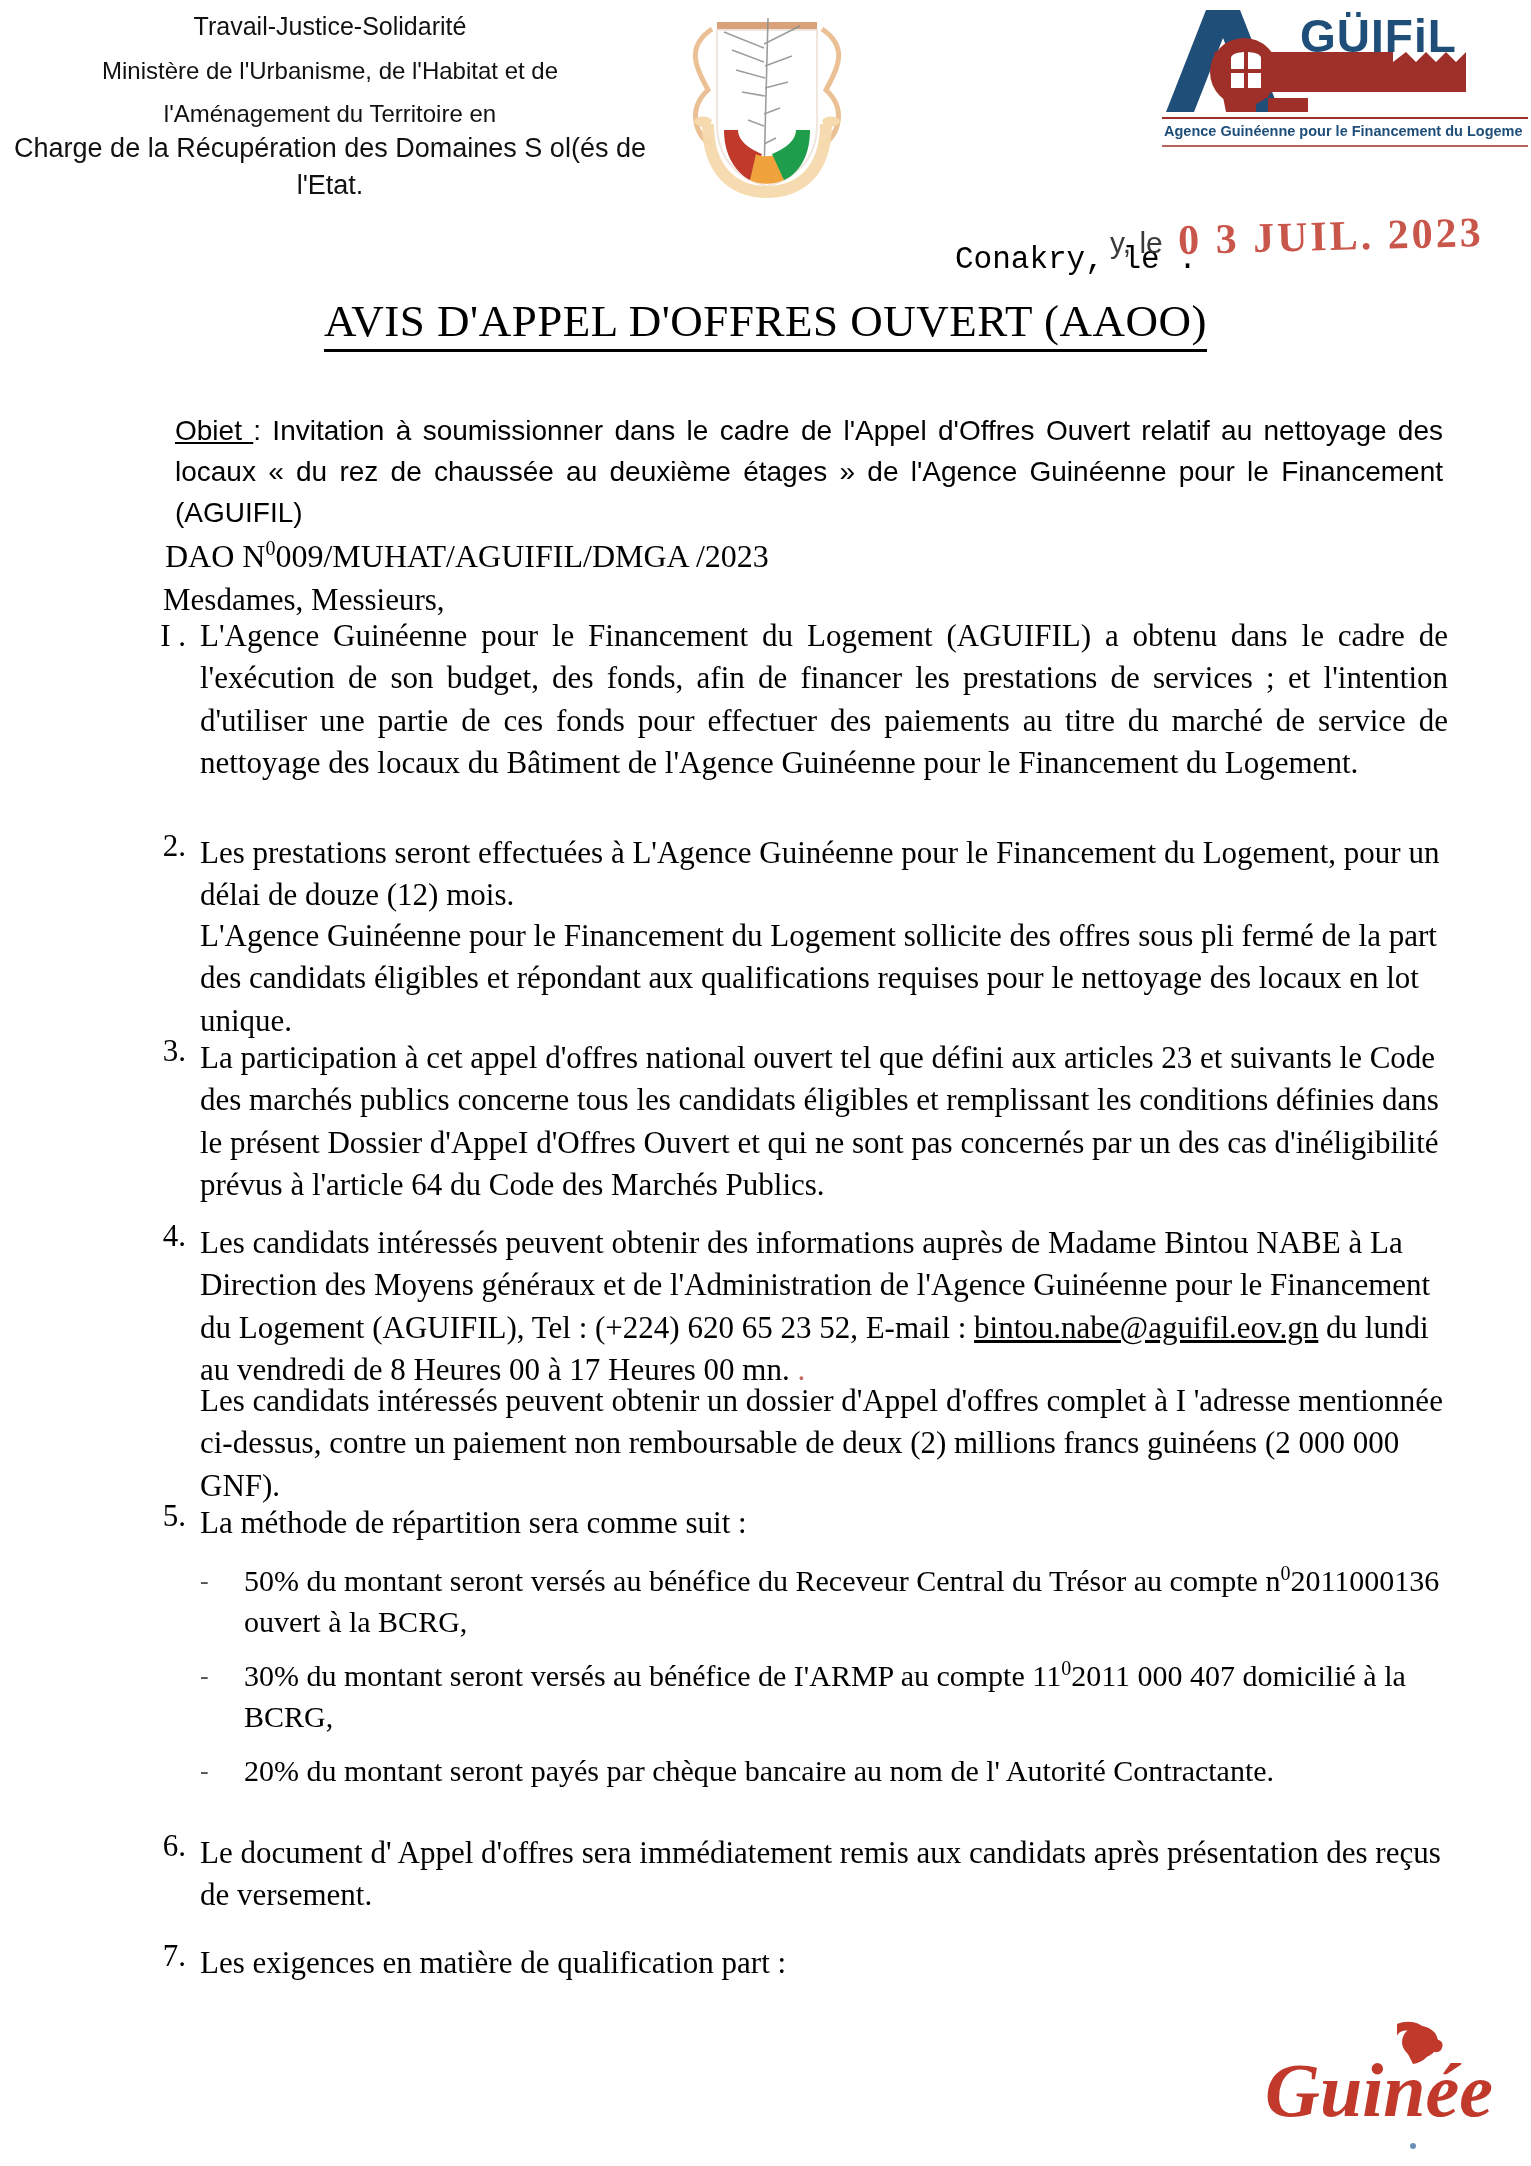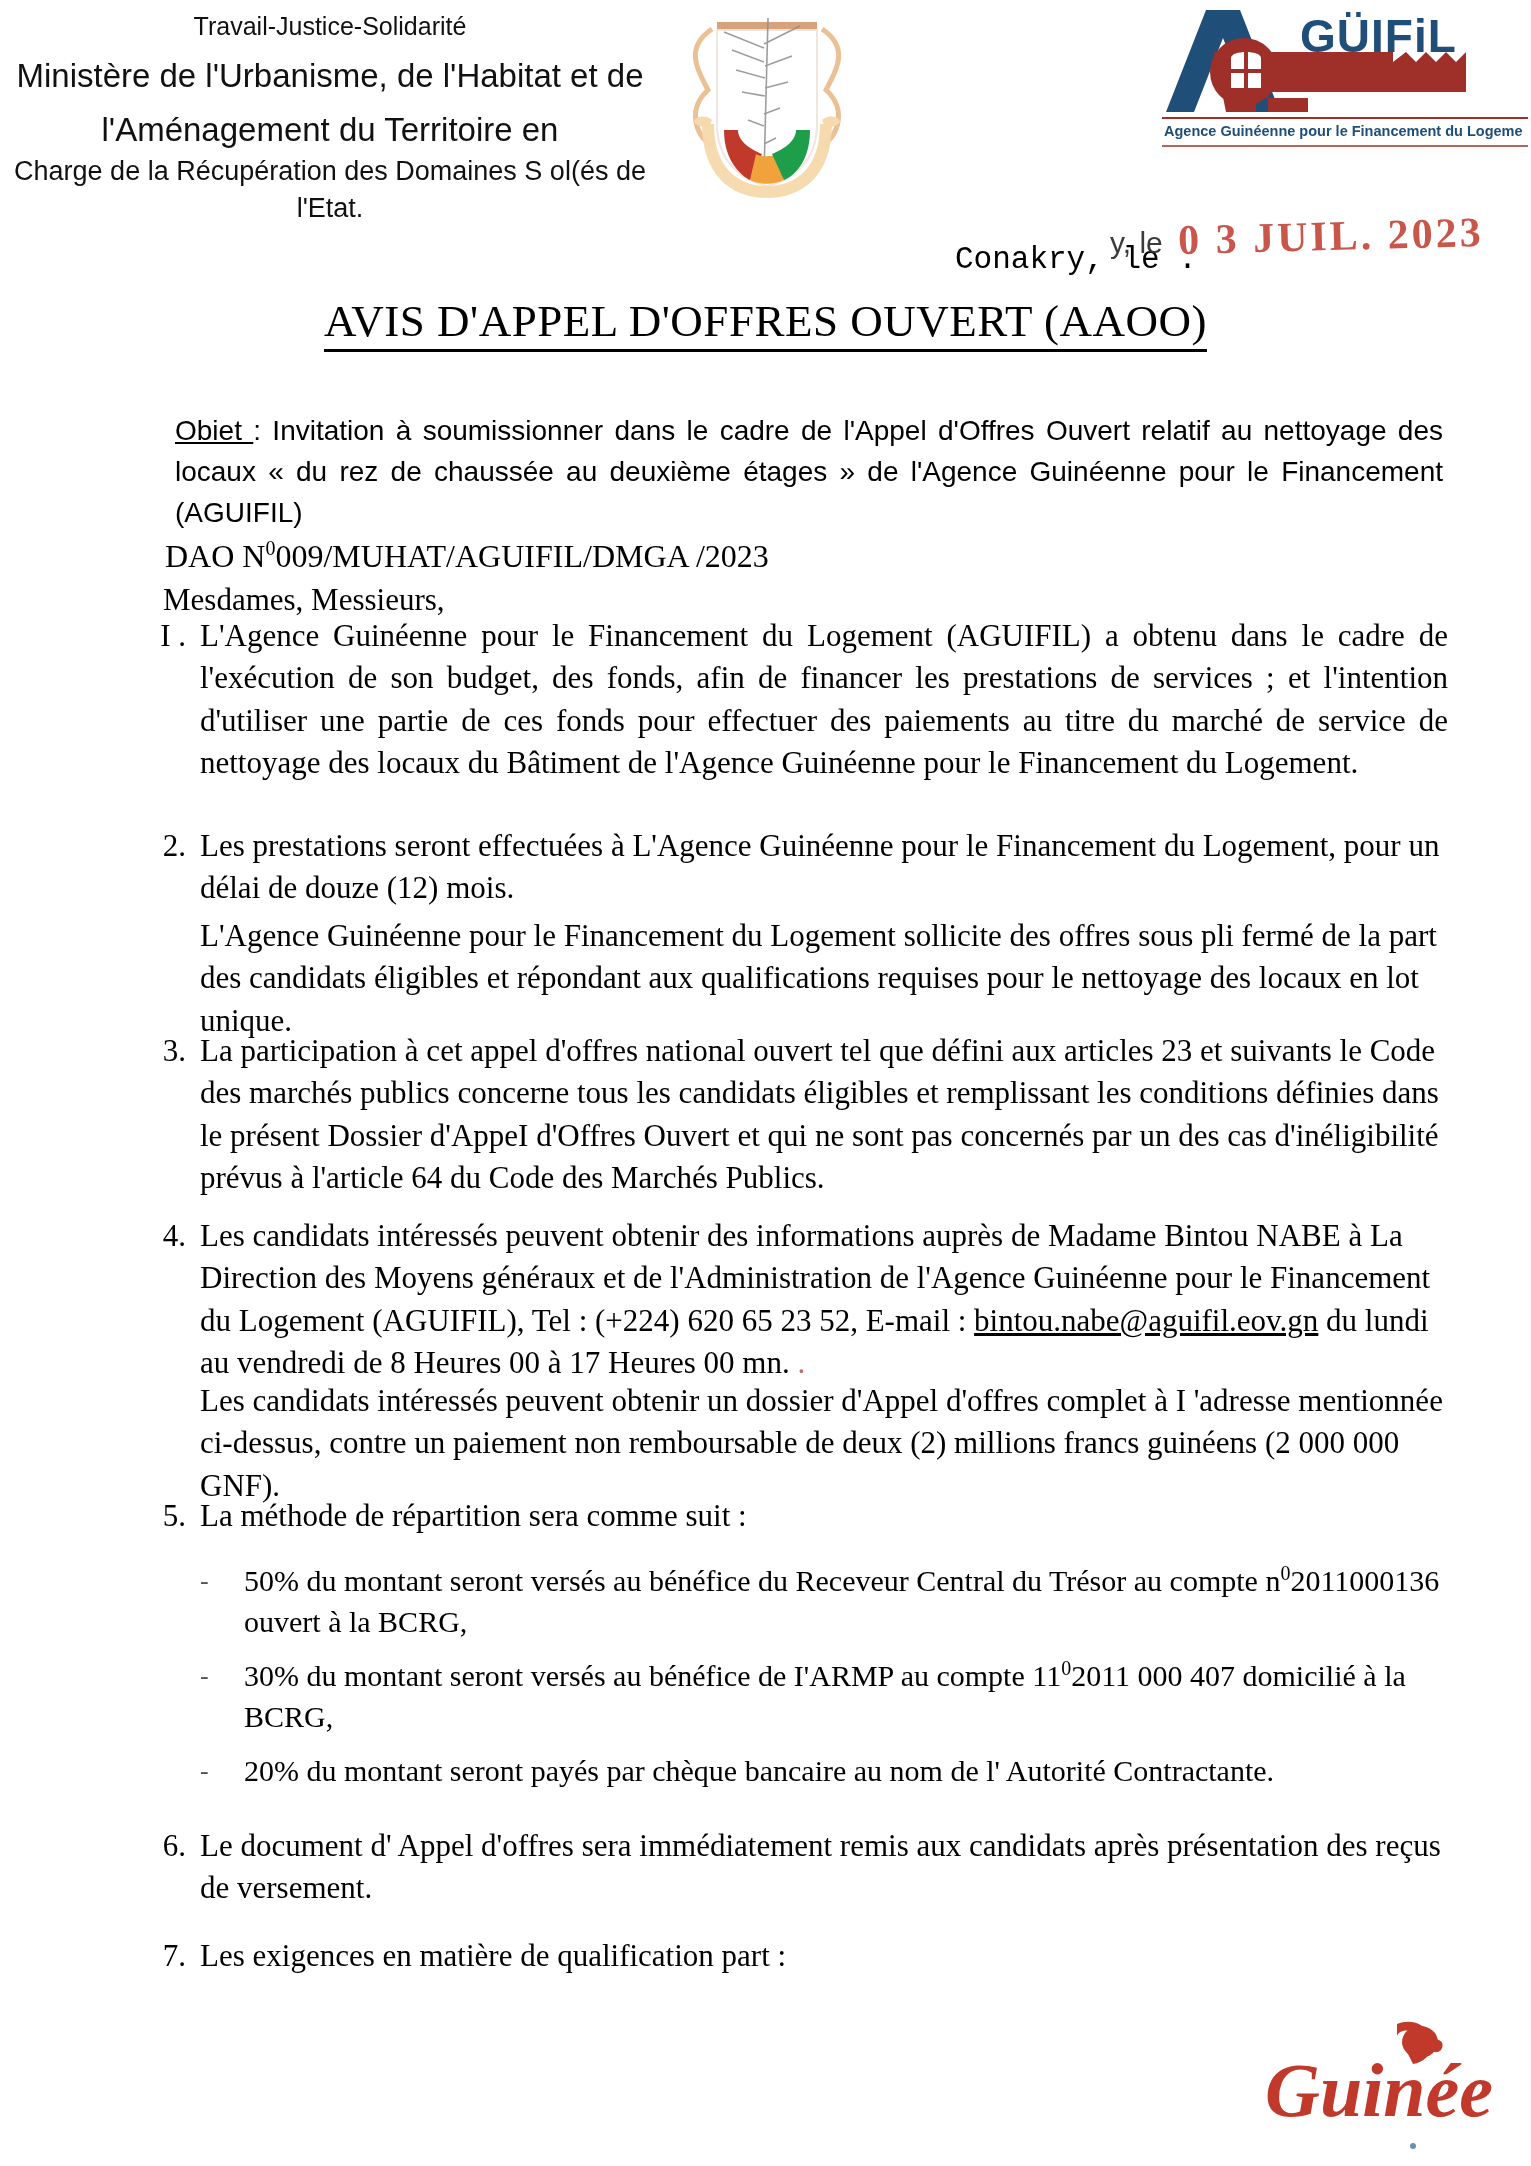--- a/index.html
+++ b/index.html
@@ -29,21 +29,21 @@
     top: 8px;
     width: 660px;
     text-align: center;
     font-family: "Liberation Sans", sans-serif;
     font-size: 27px;
     line-height: 1.30;
     color: #111;
   }
   .ministry-block .l1 { font-size: 30px; letter-spacing: .2px; }
   .ministry-block .l2 { font-size: 25px; margin-top: 2px;}
-  .ministry-block .l3 { font-size: 33px; margin-top: 12px; }
+  .ministry-block .l3 { font-size: 24px; margin-top: 12px; }
   .ministry-block .l4 { font-size: 27px; margin-top: 2px; }
 
   .ref-line {
     position: absolute;
     left: 14px;
     top: 240px;
     font-family: "Liberation Sans", sans-serif;
     font-size: 31px;
     white-space: nowrap;
   }
@@ -162,21 +162,21 @@
     flex: 0 0 auto;
     width: 52px;
     text-align: right;
     padding-right: 14px;
     box-sizing: border-box;
   }
   .item .txt {
     flex: 1 1 auto;
     text-align: justify;
   }
-  .item .txt.nojust { text-align: left; }
+  .item .txt.nojust { text-align: left; margin-top: 7px; }
 
   .plain {
     position: absolute;
     font-size: 31px;
     line-height: 1.37;
     text-align: justify;
   }
 
   .bullet {
     position: absolute;

